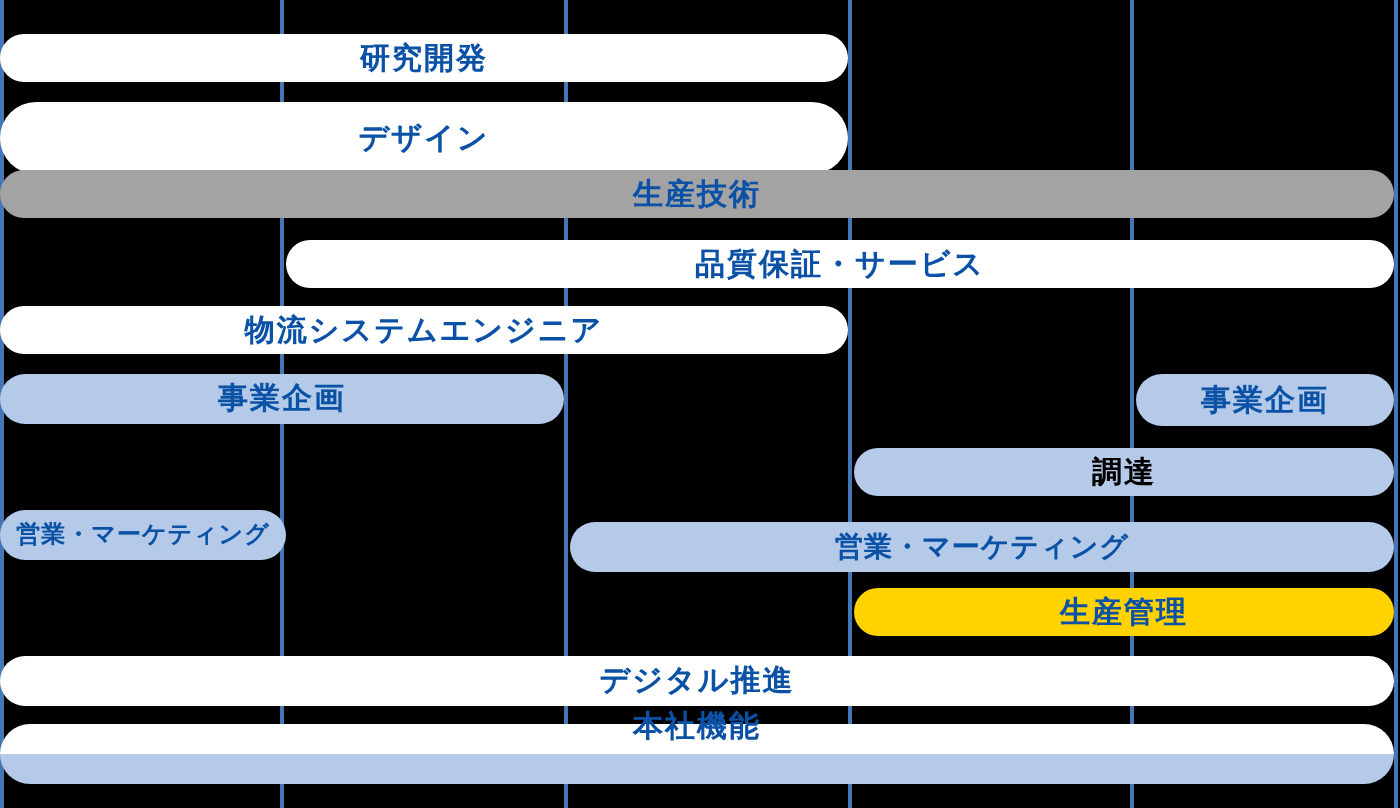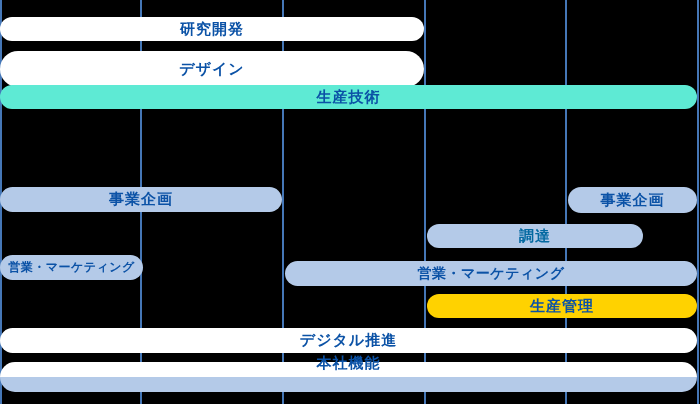--- a/index.html
+++ b/index.html
@@ -37,22 +37,24 @@
 
 <div class="stage">
     <div class="gridline" style="left: 0px; width: 2px; background: rgb(69, 119, 183);"></div>
     <div class="gridline" style="left: 140px; width: 2px; background: rgb(69, 119, 183);"></div>
     <div class="gridline" style="left: 282px; width: 2px; background: rgb(69, 119, 183);"></div>
     <div class="gridline" style="left: 424px; width: 2px; background: rgb(69, 119, 183);"></div>
     <div class="gridline" style="left: 565px; width: 2px; background: rgb(69, 119, 183);"></div>
     <div class="gridline" style="left: 697px; width: 2px; background: rgb(69, 119, 183);"></div>
     <div class="bar" style="left: 0px; top: 17px; width: 424px; height: 24px; color: rgb(11, 82, 166); font-size: 15px; letter-spacing: 1px; background: rgb(255, 255, 255);">研究開発</div>
     <div class="bar" style="left: 0px; top: 51px; width: 424px; height: 36px; color: rgb(11, 82, 166); font-size: 15px; letter-spacing: 1px; background: rgb(255, 255, 255);">デザイン</div>
-    <div class="bar" style="left: 0px; top: 85px; width: 697px; height: 24px; color: rgb(11, 82, 166); font-size: 15px; letter-spacing: 1px; background: #5eead4;">生産技術</div>
+    <div class="bar" style="left: 0px; top: 85px; width: 697px; height: 24px; color: rgb(11, 82, 166); font-size: 15px; letter-spacing: 1px; background: #a3a3a3;">生産技術</div>
+    <div class="bar" style="left: 143px; top: 120px; width: 554px; height: 24px; color: rgb(11, 82, 166); font-size: 15px; letter-spacing: 1px; background: rgb(255, 255, 255);">品質保証・サービス</div>
+    <div class="bar" style="left: 0px; top: 153px; width: 424px; height: 24px; color: rgb(11, 82, 166); font-size: 15px; letter-spacing: 1px; background: rgb(255, 255, 255);">物流システムエンジニア</div>
     <div class="bar" style="left: 0px; top: 187px; width: 282px; height: 25px; color: rgb(11, 82, 166); font-size: 15px; letter-spacing: 1px; background: rgb(180, 202, 232);">事業企画</div>
     <div class="bar" style="left: 568px; top: 187px; width: 129px; height: 26px; color: rgb(11, 82, 166); font-size: 15px; letter-spacing: 1px; background: rgb(180, 202, 232);">事業企画</div>
-    <div class="bar" style="left: 427px; top: 224px; width: 216px; height: 24px; color: #0369a1; font-size: 15px; letter-spacing: 1px; background: rgb(180, 202, 232);">調達</div>
+    <div class="bar" style="left: 427px; top: 224px; width: 270px; height: 24px; color: #000000; font-size: 15px; letter-spacing: 1px; background: rgb(180, 202, 232);">調達</div>
     <div class="bar" style="left: 0px; top: 255px; width: 143px; height: 25px; color: rgb(11, 82, 166); font-size: 12px; letter-spacing: 0.5px; background: rgb(180, 202, 232);">営業・マーケティング</div>
     <div class="bar" style="left: 285px; top: 261px; width: 412px; height: 25px; color: rgb(11, 82, 166); font-size: 14px; letter-spacing: 0.5px; background: rgb(180, 202, 232);">営業・マーケティング</div>
     <div class="bar" style="left: 0px; top: 328px; width: 697px; height: 25px; color: rgb(11, 82, 166); font-size: 15px; letter-spacing: 1px; background: rgb(255, 255, 255);">デジタル推進</div>
     <div class="bar" style="left: 427px; top: 294px; width: 270px; height: 24px; color: rgb(11, 82, 166); font-size: 15px; letter-spacing: 1px; background: rgb(255, 210, 0);">生産管理</div>
     <div class="bar" style="left: 0px; top: 362px; width: 697px; height: 30px; color: rgb(11, 82, 166); font-size: 15px; letter-spacing: 1px; background: linear-gradient(rgb(255, 255, 255) 0px, rgb(255, 255, 255) 50%, rgb(180, 202, 232) 50%, rgb(180, 202, 232) 100%); padding-bottom: 28px;">本社機能</div>
   </div>
 
 </body></html>

